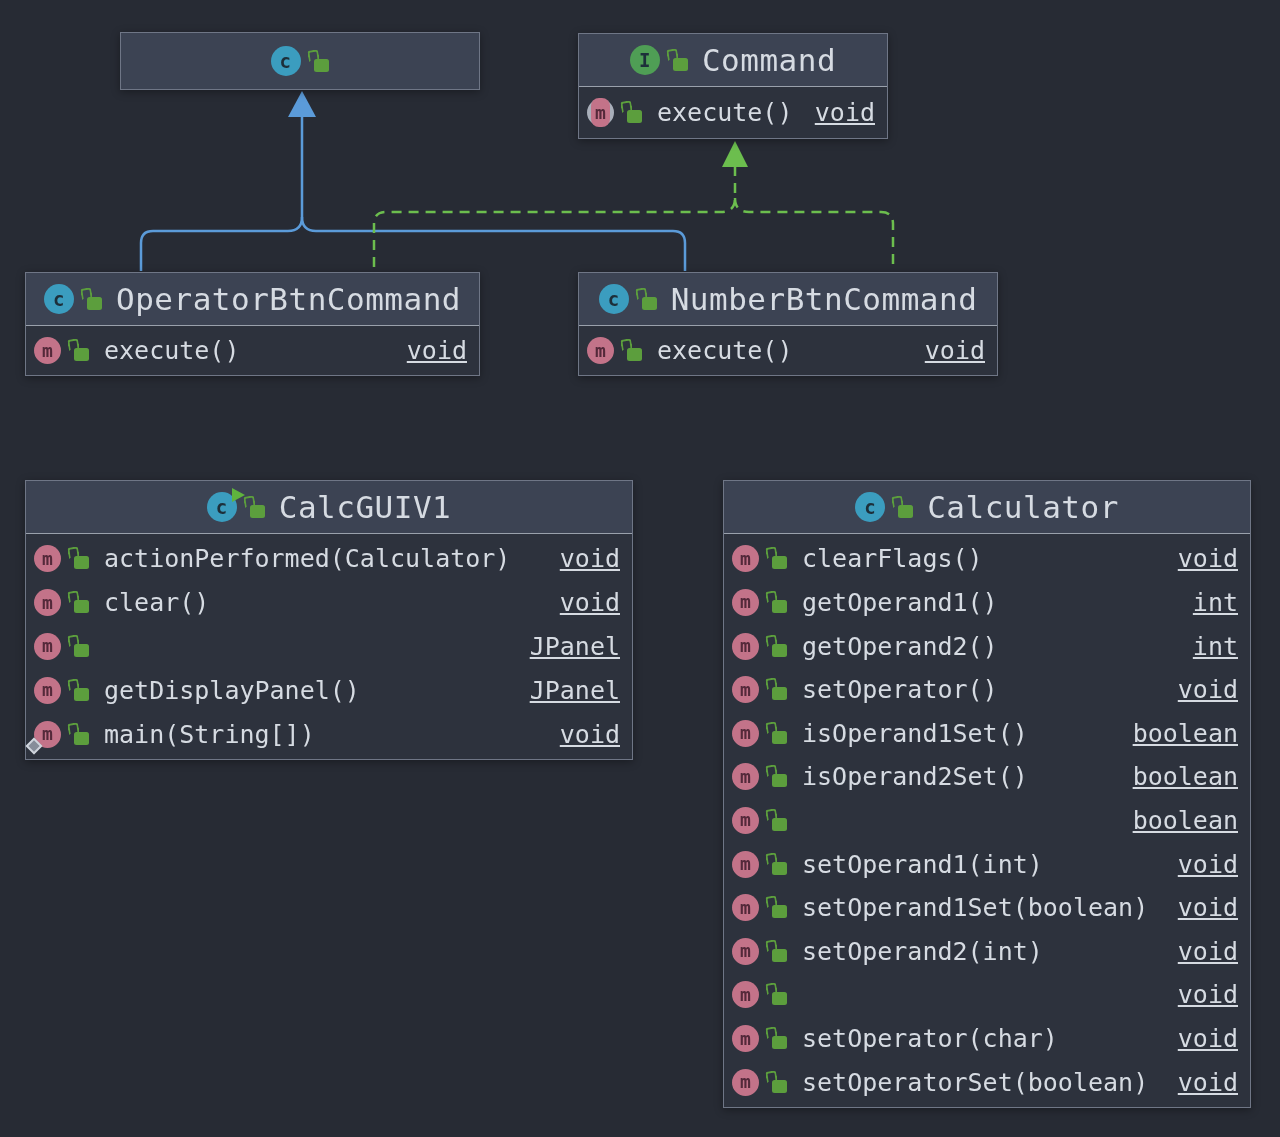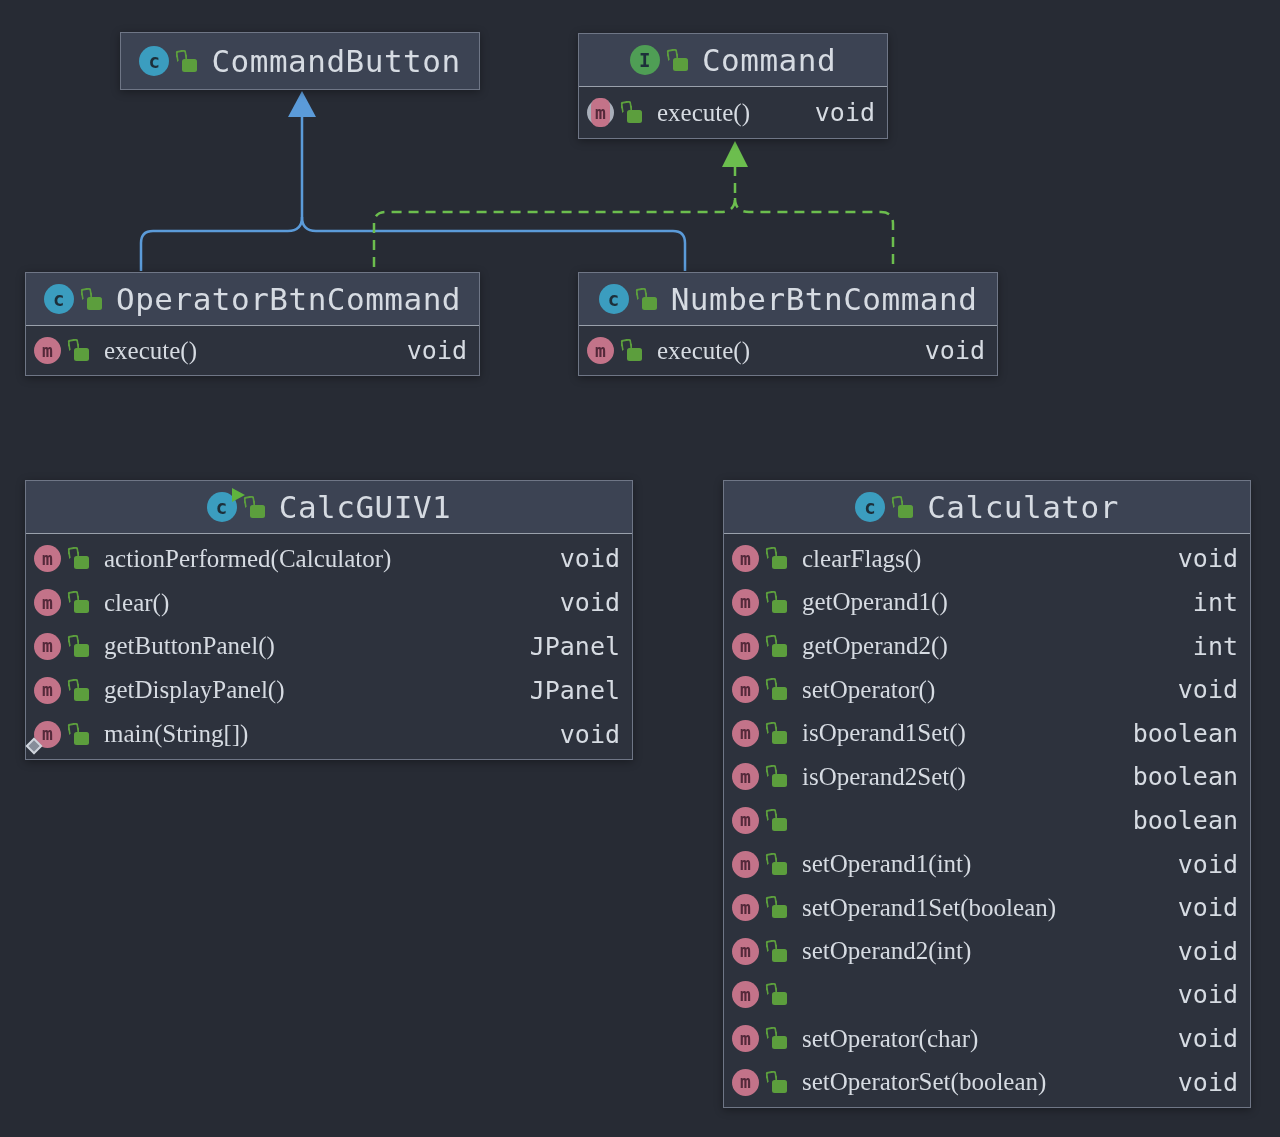--- a/index.html
+++ b/index.html
@@ -24,22 +24,22 @@
   .title{margin-left:13px;white-space:pre;}
   .uml-rows{
     flex:1;display:flex;flex-direction:column;
     border-top:1.5px solid var(--node-separator,#9aa1ac);
     padding:3px 0;min-height:0;
   }
   .uml-row{
     flex:1;display:flex;align-items:center;min-height:0;
     padding:0 12px 0 8px;color:var(--text,#d6dbe2);font-size:25px;
   }
-  .mname{margin-left:14px;white-space:pre;font-family:Liberation Serif, serif;}
-  .mtype{margin-left:auto;padding-left:14px;white-space:pre;}
+  .mname{margin-left:14px;white-space:pre;}
+  .mtype{margin-left:auto;padding-left:14px;white-space:pre;text-decoration:underline;}
   
   .ci,.mi{
     position:relative;flex:none;border-radius:50%;
     display:flex;align-items:center;justify-content:center;
   }
   .ci{width:30px;height:30px;background:var(--class-icon,#3b9dbf);}
   .ci.iface{background:var(--interface-icon,#4f9e55);}
   .mi{width:27px;height:27px;background:var(--method-icon,#c37389);}
   .ci .ltr{font-size:19px;font-weight:bold;color:#1d2f3a;line-height:1;}
   .mi .ltr{font-size:18px;font-weight:bold;color:#54293a;line-height:1;}
@@ -89,21 +89,20 @@
       <polygon stroke="none" stroke-dasharray="0" points="735,141 722,167 748,167" fill="#6cbe4e"></polygon>
     </g>
   </svg>
 
   <div class="uml-box solo" style="left:120px;top:32px;width:360px;height:58px">
     <div class="uml-header">
       <span class="ci">
           <span class="ltr">c</span>
         </span>
       <span class="lock"></span>
-      <span class="title">CommandButton</span>
     </div>
   </div>
 
   <div class="uml-box" style="left:578px;top:33px;width:310px;height:106px">
     <div class="uml-header">
       <span class="ci iface">
           <span class="ltr">I</span>
         </span>
       <span class="lock"></span>
       <span class="title">Command</span>
@@ -186,21 +185,20 @@
           </span>
         <span class="lock"></span>
         <span class="mname">clear()</span>
         <span class="mtype">void</span>
       </div>
       <div class="uml-row">
         <span class="mi">
             <span class="ltr">m</span>
           </span>
         <span class="lock"></span>
-        <span class="mname">getButtonPanel()</span>
         <span class="mtype">JPanel</span>
       </div>
       <div class="uml-row">
         <span class="mi">
             <span class="ltr">m</span>
           </span>
         <span class="lock"></span>
         <span class="mname">getDisplayPanel()</span>
         <span class="mtype">JPanel</span>
       </div>

